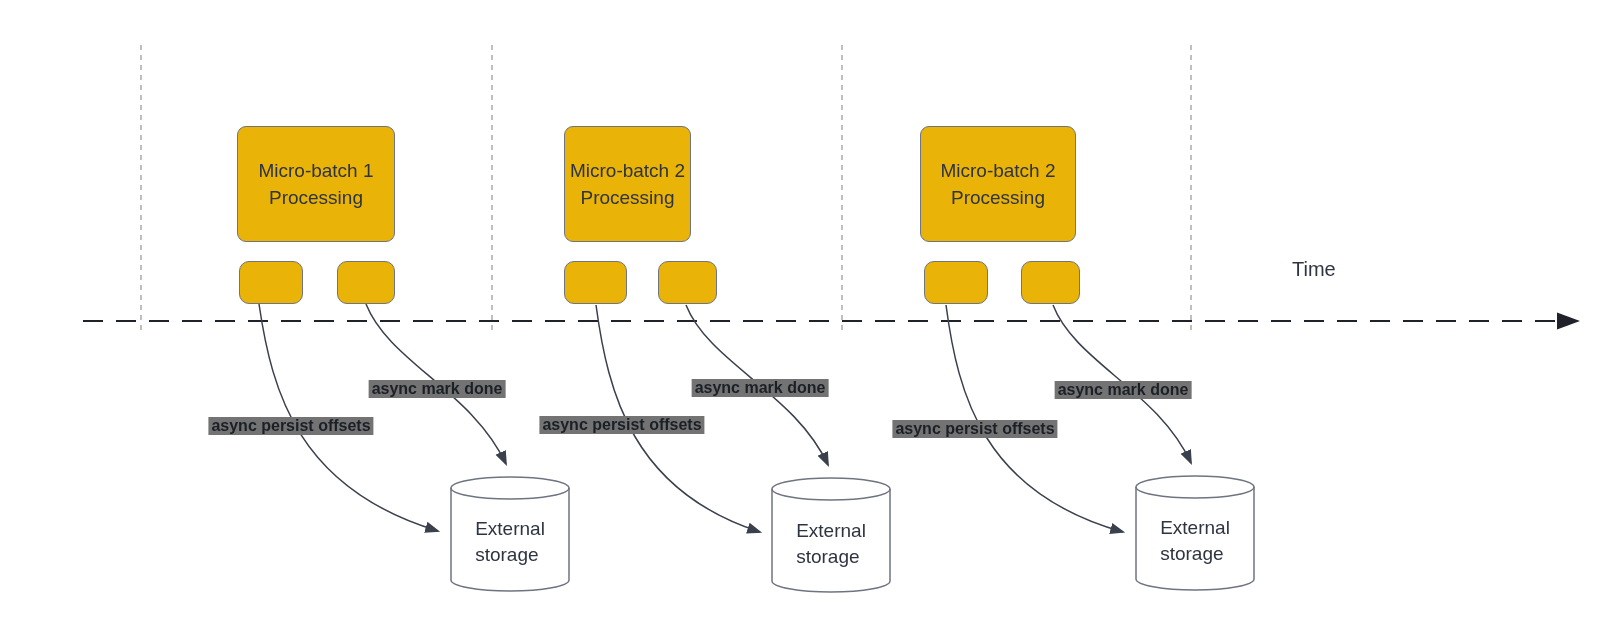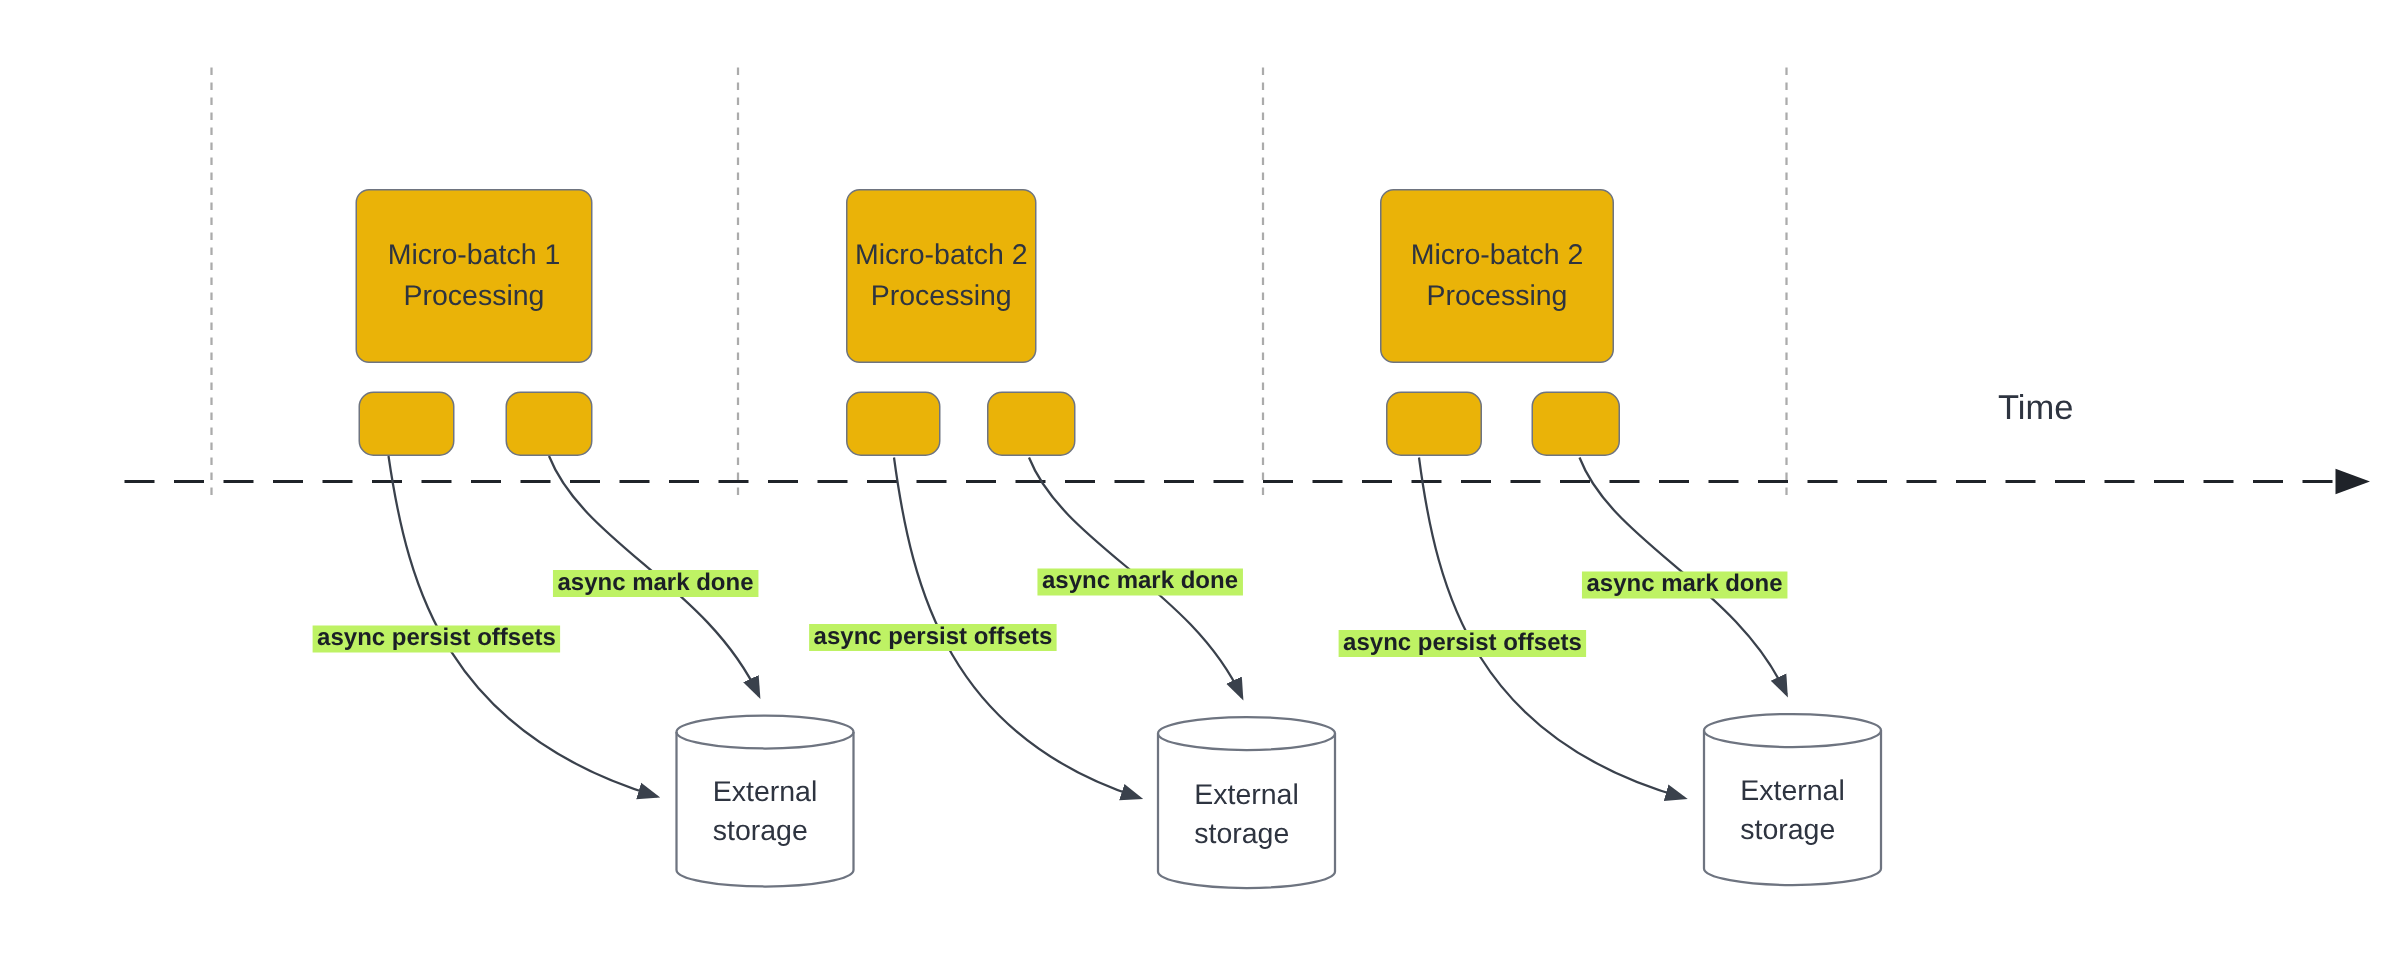--- a/index.html
+++ b/index.html
@@ -33,38 +33,38 @@
     color: #2e3440;
   }
   .small-box { border-radius: 10px; }
 
   .edge-label {
     position: absolute;
     transform: translate(-50%, -50%);
     font-size: 16px;
     font-weight: bold;
     color: #1b1f26;
-    background: #bef264;
+    background: #737373;
     padding: 0 3px;
     white-space: nowrap;
   }
   .storage-label {
     position: absolute;
     transform: translate(-50%, -50%);
     text-align: left;
     font-size: 19px;
     line-height: 26px;
     color: #2e3440;
     white-space: pre-line;
   }
   .time-label {
     position: absolute;
-    left: 1332px;
+    left: 1292px;
     top: 258px;
-    font-size: 23px;
+    font-size: 20px;
     color: #2e3440;
   }
 </style>
 </head>
 <body>
 
 <div class="canvas">
 
   <svg class="layer" width="1600" height="642" viewBox="0 0 1600 642">
     <defs>

